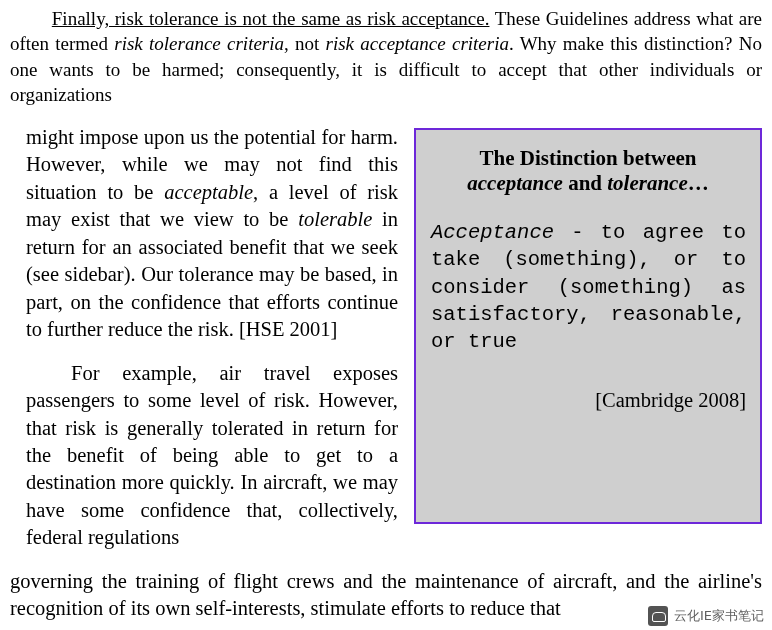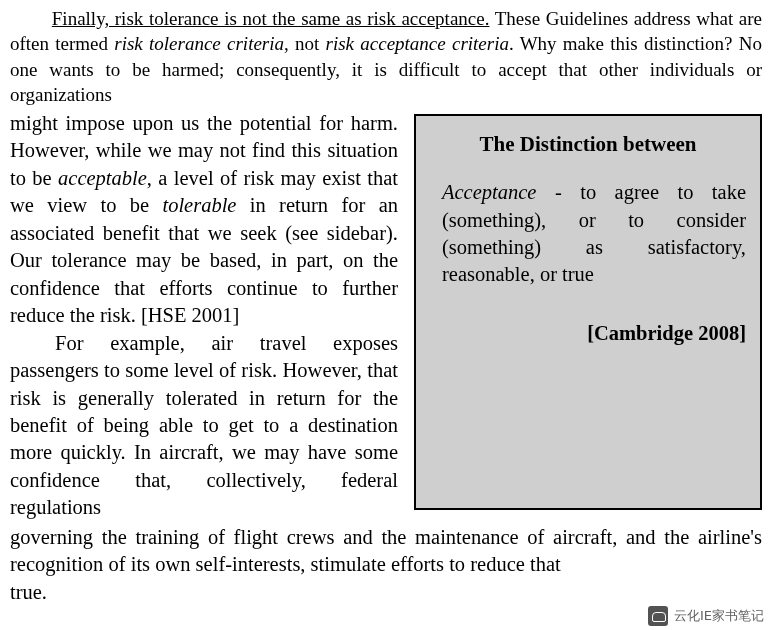--- a/index.html
+++ b/index.html
@@ -38,58 +38,59 @@
     font-style: italic;
   }
   
   .wrap-region {
     margin-top: 2px;
   }
   .sidebar {
     float: right;
     width: 348px;
     background: #cfcfcf;
-    border: 2px solid #000000;
+    border: 2px solid #6d28d9;
     box-sizing: border-box;
     padding: 14px 14px 12px 14px;
     margin: 4px 0 4px 16px;
     height: 396px;
   }
   .sidebar-title {
     text-align: center;
     font-weight: bold;
     font-size: 21px;
     line-height: 1.22;
     margin: 2px 0 0 0;
   }
   .sidebar-title .ital {
     font-style: italic;
   }
   .sidebar-def {
     font-size: 20.5px;
     line-height: 1.33;
     text-align: justify;
-    margin: 22px 0 0 12px;
+    margin: 22px 0 0 1px;
+    font-family: Liberation Mono, monospace;
   }
   .sidebar-def .term {
     font-style: italic;
   }
   .sidebar-cite {
-    font-weight: bold;
+    font-weight: normal;
     font-size: 20.5px;
     text-align: right;
     margin-top: 34px;
   }
   .left-col {
     font-size: 20.5px;
     line-height: 1.34;
     text-align: justify;
   }
   .left-col p {
-    margin: 0;
+    margin: 16px;
   }
   .tail {
     clear: both;
     font-size: 20.5px;
     line-height: 1.34;
     text-align: justify;
     margin-top: 2px;
   }
   .tail .last-line {
     text-align: left;
@@ -135,20 +136,21 @@
 
   <p class="para indent-first">
     <span class="underline">Finally, risk tolerance is not the same as risk acceptance.</span><span>  These Guidelines address what are often termed </span><span class="ital">risk tolerance criteria</span><span>, not </span><span class="ital">risk acceptance criteria</span><span>.  Why make this distinction?  No one wants to be harmed; consequently, it is difficult to accept that other individuals or organizations</span>
   </p>
 
   <div class="wrap-region">
 
     <aside class="sidebar">
       <div class="sidebar-title">
         <div>The Distinction between</div>
+        <div><span class="ital">acceptance</span><span> and </span><span class="ital">tolerance</span><span>…</span></div>
       </div>
 
       <p class="sidebar-def">
         <span class="term">Acceptance</span><span> - to agree to take (something), or to consider (something) as satisfactory, reasonable, or true</span>
       </p>
 
 
       <div class="sidebar-cite">[Cambridge 2008]</div>
     </aside>
 

